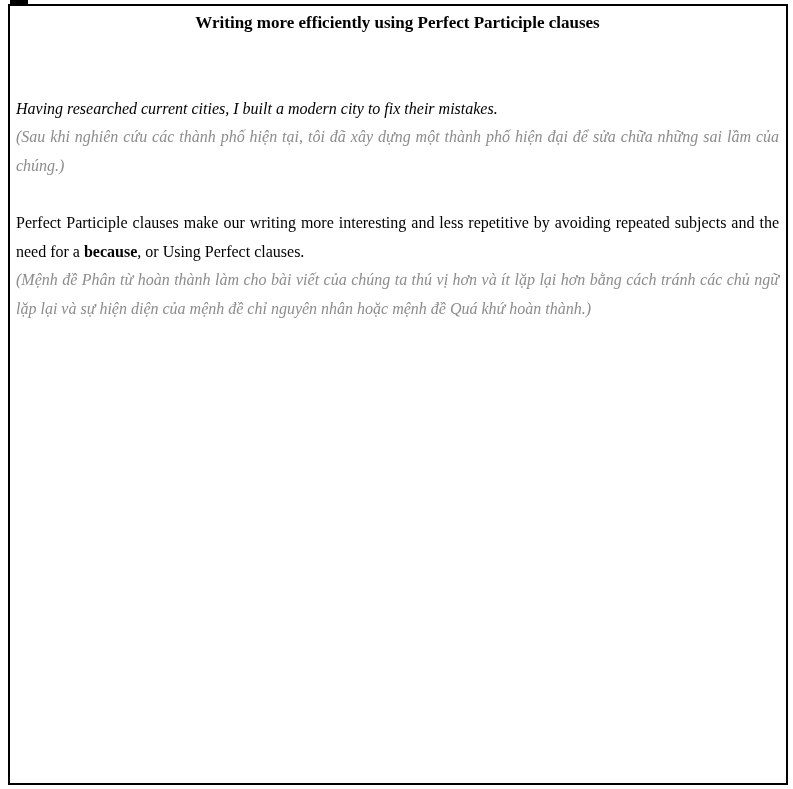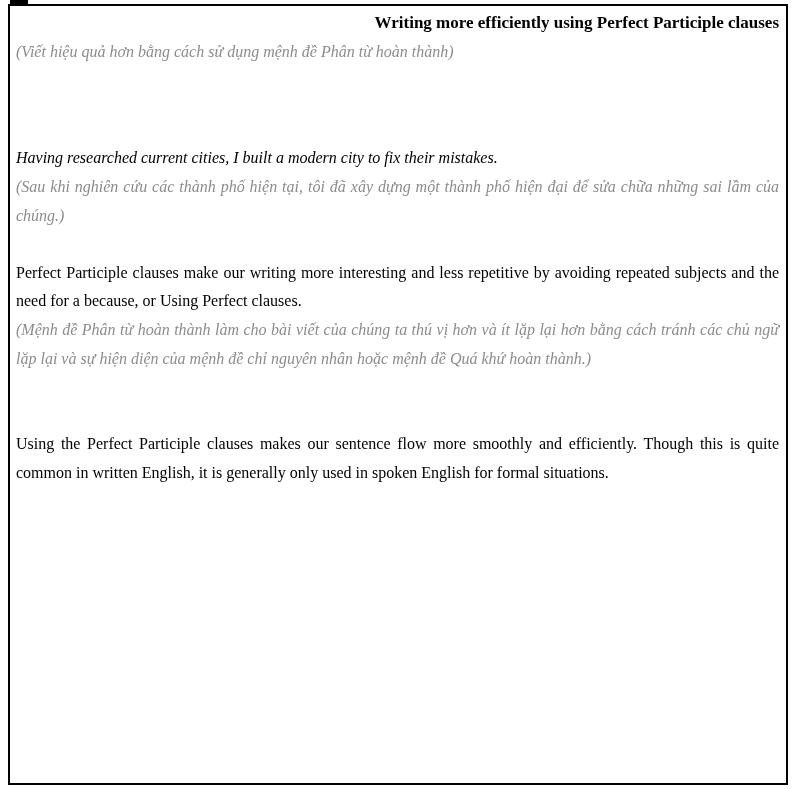--- a/index.html
+++ b/index.html
@@ -38,58 +38,55 @@
     font-size: 16px;
     line-height: 28.6px;
     text-align: justify;
   }
   .para.single {
     text-align: left;
   }
   .title {
     font-weight: bold;
     font-size: 17px;
-    text-align: right;
+    text-align: center;
   }
   .vi {
     color: #8c8c8c;
     font-style: italic;
   }
   .ex {
     font-style: italic;
-    margin-top: 21px;
   }
   .spacer {
     height: 28.6px;
   }
-  b { font-weight: normal; }
+  b { font-weight: bold; }
 </style>
 </head>
 <body>
 
 <div class="top-fragment"></div>
 
 <div class="doc-cell">
 
   <p class="para title">Writing more efficiently using Perfect Participle clauses</p>
-  <p class="para vi single">(Viết hiệu quả hơn bằng cách sử dụng mệnh đề Phân từ hoàn thành)</p>
 
   <div class="spacer"></div>
 
 
   <div class="spacer"></div>
 
   <p class="para ex single">Having researched current cities, I built a modern city to fix their mistakes.</p>
   <p class="para vi">(Sau khi nghiên cứu các thành phố hiện tại, tôi đã xây dựng một thành phố hiện đại để sửa chữa những sai lầm của chúng.)</p>
 
   <div class="spacer"></div>
 
   <p class="para"><span>Perfect Participle clauses make our writing more interesting and less repetitive by avoiding repeated subjects and the need for a </span><b>because</b><span>, or Using Perfect clauses.</span></p>
   <p class="para vi">(Mệnh đề Phân từ hoàn thành làm cho bài viết của chúng ta thú vị hơn và ít lặp lại hơn bằng cách tránh các chủ ngữ lặp lại và sự hiện diện của mệnh đề chỉ nguyên nhân hoặc mệnh đề Quá khứ hoàn thành.)</p>
 
   <div class="spacer"></div>
 
 
   <div class="spacer"></div>
 
-  <p class="para">Using the Perfect Participle clauses makes our sentence flow more smoothly and efficiently. Though this is quite common in written English, it is generally only used in spoken English for formal situations.</p>
 
 </div>
 
 </body></html>

